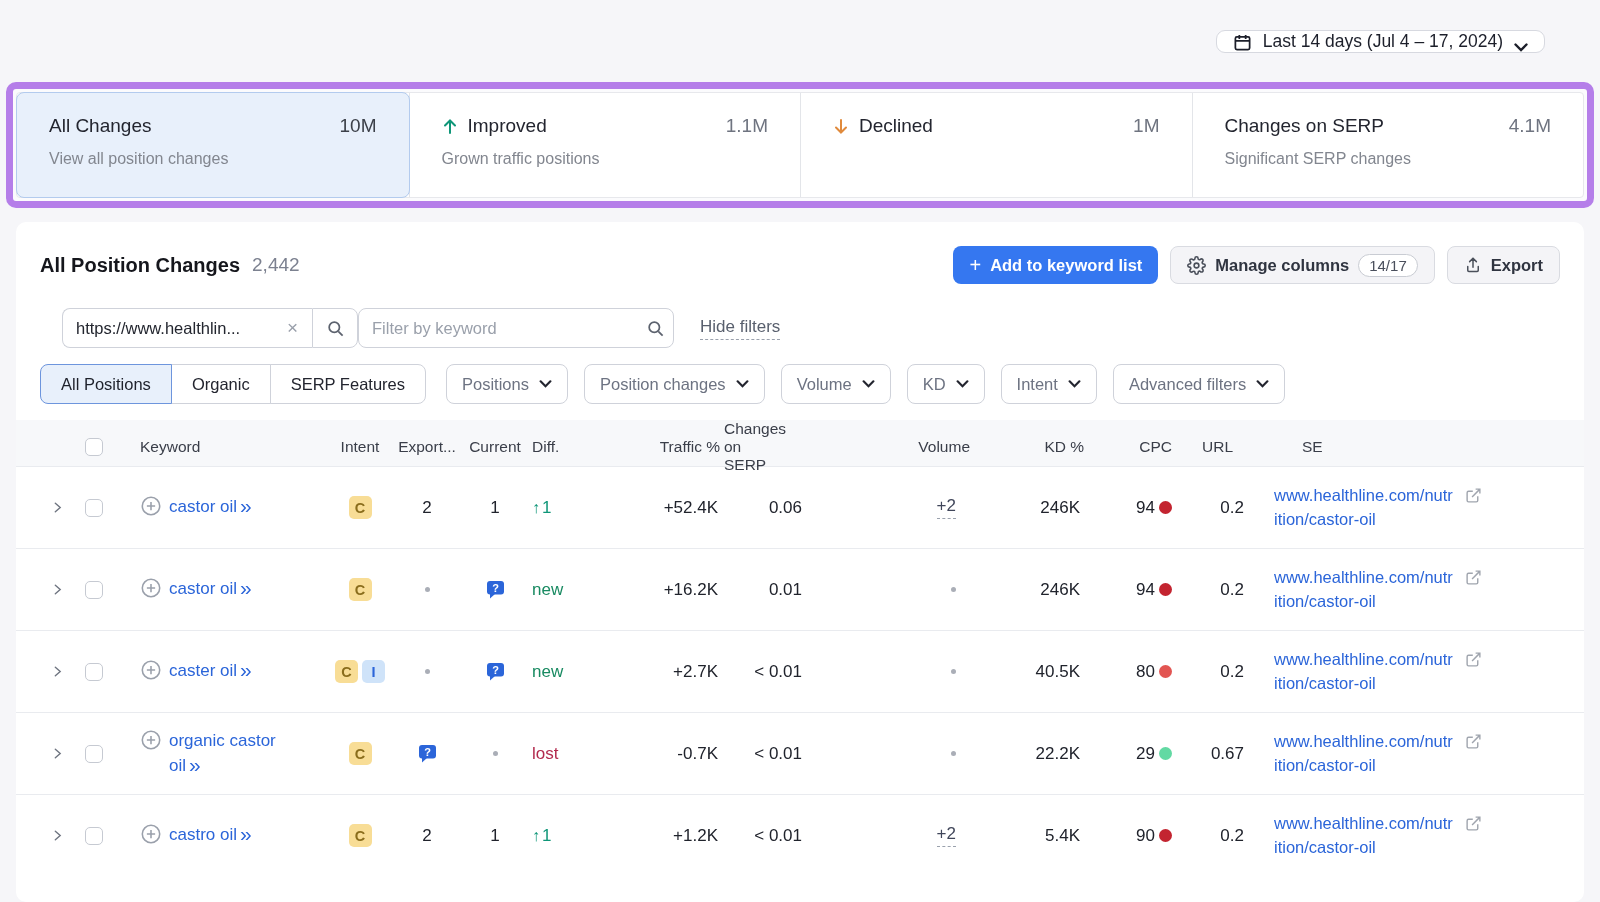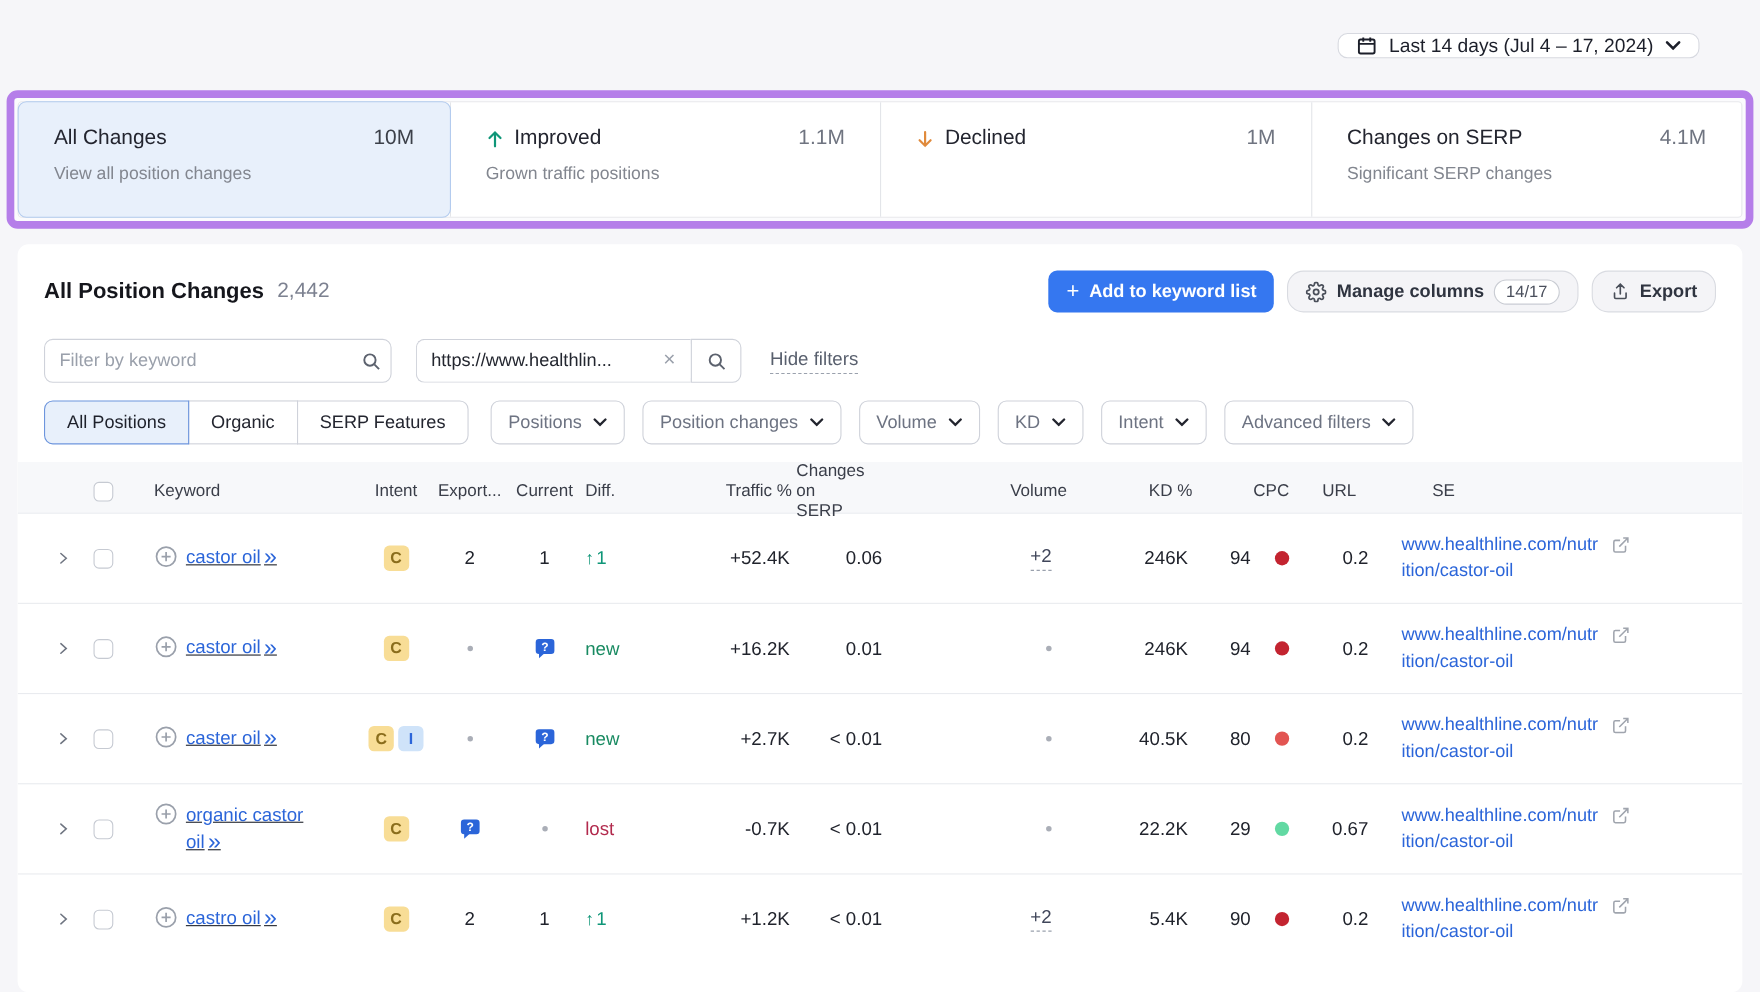--- a/index.html
+++ b/index.html
@@ -8,21 +8,21 @@
     --page-bg:#f6f6f9; --border:#d7d9e0; --chip-border:#cfd2da; --row-line:#e9ebef;
     --hdr-bg:#f7f8fa; --hdr-sorted:#ebedf1; --txt:#20232c; --muted:#82868f;
   }
   *{box-sizing:border-box; margin:0; padding:0;}
   html,body{width:1600px; height:902px; overflow:hidden;}
   body{background:var(--page-bg); font-family:"Liberation Sans","DejaVu Sans",sans-serif; color:var(--txt);}
   svg{display:block;}
 
   
   .topbar{height:82px; display:flex; align-items:center; justify-content:flex-end; padding-right:55px;}
-  .date-btn{display:flex; align-items:center; gap:11px; height:23px; padding:0 16px; background:#fff;
+  .date-btn{display:flex; align-items:flex-end; gap:11px; height:23px; padding:0 16px; background:#fff;
     border:1px solid var(--border); border-radius:9px; font-size:17.5px; color:#1c1f2a; cursor:pointer;
     font-family:inherit;}
 
   
   .highlight{margin:0 6px; border:7px solid var(--purple); border-radius:10px; background:#fbfbfd; padding:3px;}
   .tabs-row{display:grid; grid-template-columns:repeat(4,1fr); background:#fff; border:1px solid #e7e8ec; border-radius:4px;}
   .tab{position:relative; padding:22px 32px 20px; min-height:104px;}
   .tab + .tab{border-left:1px solid #e3e5e9;}
   .tab.selected{background:#e8f0fb; border:1px solid #b3cbee; border-radius:8px; margin:-1px; z-index:2;}
   .tab-top{display:flex; align-items:center; gap:10px; font-size:19px; color:#23252f;}
@@ -34,21 +34,21 @@
   
   .card{margin:14px 16px 0; background:#fff; border-radius:10px; height:680px; overflow:hidden;}
   .toolbar{display:flex; align-items:center; padding:24px 24px 12px;}
   .tb-title{font-size:20px; font-weight:bold; color:#15161c;}
   .tb-count{font-size:19px; color:#7c8190; margin-left:12px;}
   .tb-right{margin-left:auto; display:flex; gap:12px;}
   .btn{display:flex; align-items:center; gap:9px; height:38px; padding:0 16px; border-radius:8px;
     font-size:16.5px; cursor:pointer; font-family:inherit; border:1px solid transparent;}
   .btn-primary{background:var(--accent-blue); color:#fff; font-weight:bold; border:none;}
   .btn-plus{font-size:20px; font-weight:normal; line-height:1;}
-  .btn-gray{background:#f4f4f7; color:#2f3440; border-color:#d9dbe1; font-weight:600;border-radius:15px;}
+  .btn-gray{background:#f4f4f7; color:#2f3440; border-color:#d9dbe1; font-weight:600;}
   .pill{background:#fff; border:1px solid #c9ccd3; border-radius:13px; padding:2px 10px; font-size:15px; color:#4a4f5c; font-weight:normal;}
 
   
   .filters{display:flex; align-items:center; gap:0; padding:12px 24px 6px;}
   .inputgrp{display:flex; align-items:stretch; height:40px;}
   .inputbox{display:flex; align-items:center; border:1px solid var(--chip-border); background:#fff; height:40px;}
   .kw-box{border-radius:8px; width:316px; padding:0 8px 0 13px;}
   .kw-box input{border:none; outline:none; flex:1; font-size:16.5px; font-family:inherit; color:#2a2d38; background:transparent;}
   .kw-box input::placeholder{color:#9aa0ab;}
   .url-box{border-radius:8px 0 0 8px; width:250px; padding:0 10px 0 13px; border-right:none;}
@@ -85,28 +85,28 @@
   .h-vol{padding-right:10px;}
   .h-kd{padding-right:6px;}
   .h-cpc{padding-right:6px;}
   .h-url{padding-left:24px;}
   .h-se{padding-left:52px;}
 
   .trow{border-top:1px solid var(--row-line); min-height:82px; padding-top:10px; padding-bottom:10px; font-size:17px;}
   .cell{display:flex; align-items:center;}
   .c-exp{justify-content:center; cursor:pointer;}
   .c-cb{justify-content:center;}
-  .c-kw{padding-left:26px; align-items:flex-start; gap:7px;text-decoration:underline;}
+  .c-kw{padding-left:26px; align-items:flex-start; gap:7px;}
   .c-c{justify-content:center;}
   .c-r{justify-content:flex-end;}
   .c-tdiff{padding-right:10px;}
   .c-tpct{padding-right:8px;}
   .c-serp{padding-right:24px;}
   .c-vol{padding-right:10px;}
-  .c-kd{padding-right:6px; gap:22px;}
+  .c-kd{padding-right:6px; gap:4px;}
   .c-cpc{padding-right:6px;}
   .c-url{padding-left:24px; align-items:flex-start;}
 
   .checkbox{width:18px; height:18px; border:1.6px solid #c6cad2; border-radius:5px; background:#fff; cursor:pointer;}
   .kw-link{color:var(--link-blue); max-width:118px; line-height:1.45; cursor:pointer; text-decoration:none;}
   .dbl{color:var(--link-blue); font-size:21px; line-height:1; vertical-align:-1px; margin-left:3px;}
   .badge{width:23px; height:23px; border-radius:5px; display:inline-flex; align-items:center; justify-content:center;
     font-size:14.5px; font-weight:bold;}
   .badge + .badge{margin-left:4px;}
   .dot{width:5px; height:5px; border-radius:50%; background:#aaaeb7; display:inline-block;}
@@ -206,42 +206,42 @@
           <svg width="18" height="18" viewBox="0 0 24 24" fill="none" stroke="#4a4f5a" stroke-width="2" stroke-linecap="round">
               <path d="M12 15V3.5M7.5 7.5L12 3l4.5 4.5M5 14v5a1.5 1.5 0 0 0 1.5 1.5h11A1.5 1.5 0 0 0 19 19v-5"></path>
             </svg>
         </span>
         <span>Export</span>
       </button>
     </div>
   </div>
 
   <div class="filters">
+    <div class="inputgrp url-grp">
+      <div class="inputbox url-box">
+        <span class="url-text">https://www.healthlin...</span>
+        <span class="clear-x">×</span>
+      </div>
+      <span class="search-seg">
+        <svg width="19" height="19" viewBox="0 0 24 24" fill="none" stroke="#5c626e" stroke-width="2.2">
+            <circle cx="10.5" cy="10.5" r="6.5"></circle>
+            <path d="M15.5 15.5L21 21"></path>
+          </svg>
+      </span>
+    </div>
     <div class="inputgrp">
       <div class="inputbox kw-box">
         <input placeholder="Filter by keyword" style="">
         <span>
           <svg width="19" height="19" viewBox="0 0 24 24" fill="none" stroke="#5c626e" stroke-width="2.2">
               <circle cx="10.5" cy="10.5" r="6.5"></circle>
               <path d="M15.5 15.5L21 21"></path>
             </svg>
         </span>
       </div>
-    </div>
-    <div class="inputgrp url-grp">
-      <div class="inputbox url-box">
-        <span class="url-text">https://www.healthlin...</span>
-        <span class="clear-x">×</span>
-      </div>
-      <span class="search-seg">
-        <svg width="19" height="19" viewBox="0 0 24 24" fill="none" stroke="#5c626e" stroke-width="2.2">
-            <circle cx="10.5" cy="10.5" r="6.5"></circle>
-            <path d="M15.5 15.5L21 21"></path>
-          </svg>
-      </span>
     </div>
     <span class="hide-filters">Hide filters</span>
   </div>
 
   <div class="chips">
     <div class="segwrap" id="segments">
         <button class="seg active">All Positions</button>
         <button class="seg">Organic</button>
         <button class="seg">SERP Features</button>
       </div>

